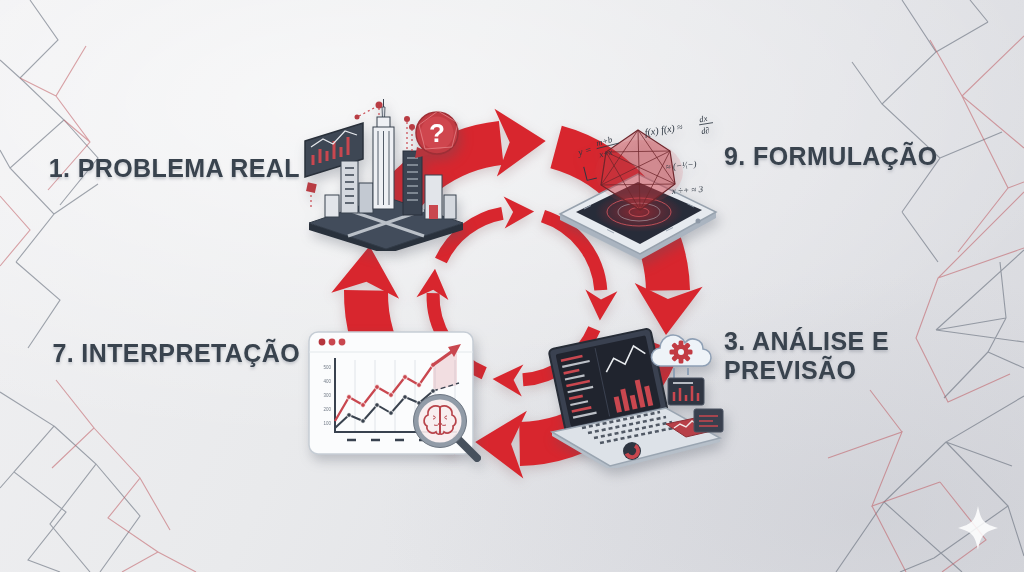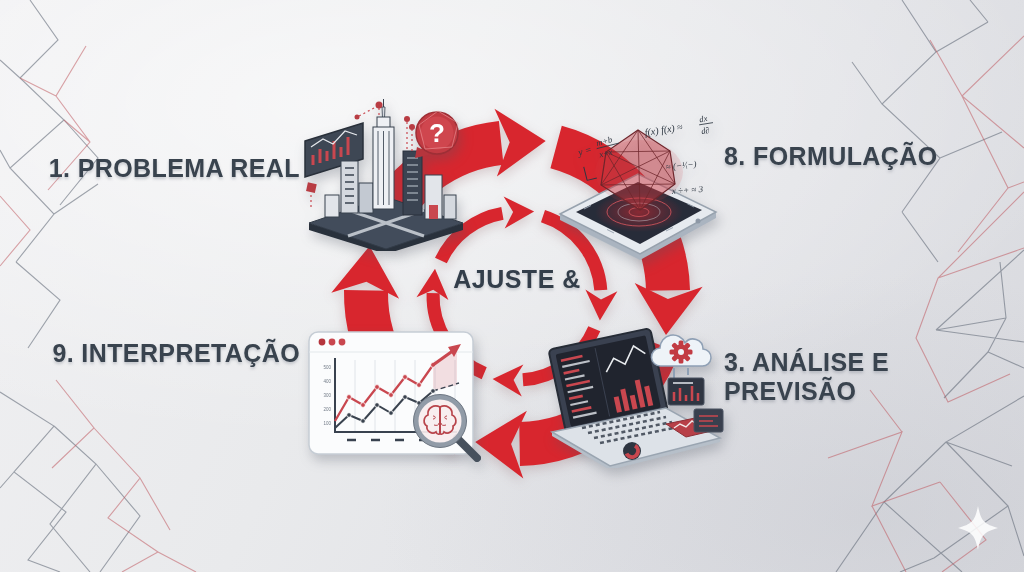--- a/index.html
+++ b/index.html
@@ -20,21 +20,21 @@
   .laptop{left:548px;top:320px;width:176px;height:148px;}
   .browser{left:305px;top:328px;width:182px;height:142px;}
   .step{
     position:absolute;font-weight:bold;font-size:25px;line-height:29px;
     color:#39434e;letter-spacing:.4px;
     text-shadow:0 2px 3px rgba(110,116,128,.35);white-space:nowrap;
   }
   .step-right{text-align:left;margin-left:33px;}
   .step1{right:724px;top:154px;}
   .step2{left:724px;top:142px;}
-  .step3{left:724px;top:348px;}
+  .step3{left:724px;top:327px;}
   .step4{right:724px;top:339px;}
   .center-label{
     position:absolute;left:397px;top:264px;width:240px;text-align:center;
     font-weight:bold;font-size:25px;line-height:31px;color:#333e4a;letter-spacing:.5px;
     text-shadow:0 2px 3px rgba(110,116,128,.3);
   }
   .wire-g{fill:none;stroke:#646d7a;stroke-width:1.1;opacity:.6;}
   .wire-r{fill:none;stroke:#c05a60;stroke-width:1.1;opacity:.55;}
 </style>
 </head>
@@ -87,21 +87,20 @@
     </g>
     <g fill="#d8262e">
       <polygon points="534.1,211.4 503.6,196.5 513.1,212.1 504.7,228.4"></polygon>
       <polygon points="599.9,320.4 617.4,291.3 601,299.4 585.4,289.6"></polygon>
       <polygon points="492.6,378.9 521.8,396.4 513.6,380 523.4,364.4"></polygon>
       <polygon points="435,268.8 416.5,297.3 433.2,289.7 448.4,300.1"></polygon>
     </g>
   </svg>
 
   <div class="center-label">
-    <div>AJUSTE &amp;</div>
   </div>
 
   <svg class="illus city" viewBox="0 0 172 154">
     <g>
       <polygon points="4,44 62,26 62,62 4,80" fill="#3e4754" stroke="#29303a" stroke-width="1.5"></polygon>
       <path d="M12,68 V58 M19,66 V52 M26,64 V54 M33,62 V44 M40,60 V50 M47,58 V40" stroke="#c9474f" stroke-width="3" fill="none"></path>
       <polyline points="10,50 22,42 32,47 44,34 56,38" stroke="#e6e9ed" stroke-width="1.2" fill="none"></polyline>
     </g>
     <g>
       <path d="M78,11 V36 M106,25 V52 M58,19 L75,10" stroke="#c9474f" stroke-width="1.2" stroke-dasharray="2,3" fill="none"></path>
@@ -302,23 +301,23 @@
         <line x1="135" y1="79" x2="135" y2="104" stroke-width="1.2"></line>
         <path d="M128,88 c3,0 3,3 0,3 M142,88 c-3,0 -3,3 0,3 M129,97 c3,1 5,0 5,-2 M141,97 c-3,1 -5,0 -5,-2" stroke-width="1"></path>
       </g>
     </g>
   </svg>
 
   <div class="step step1 step-right">
     <div>1. PROBLEMA REAL</div>
   </div>
   <div class="step step2">
-    <div>8. FORMULAÇÃO</div>
+    <div>9. FORMULAÇÃO</div>
   </div>
   <div class="step step3">
     <div>3. ANÁLISE E</div>
     <div>PREVISÃO</div>
   </div>
   <div class="step step4 step-right">
-    <div>9. INTERPRETAÇÃO</div>
+    <div>7. INTERPRETAÇÃO</div>
   </div>
 
 </div>
 
 </body></html>

